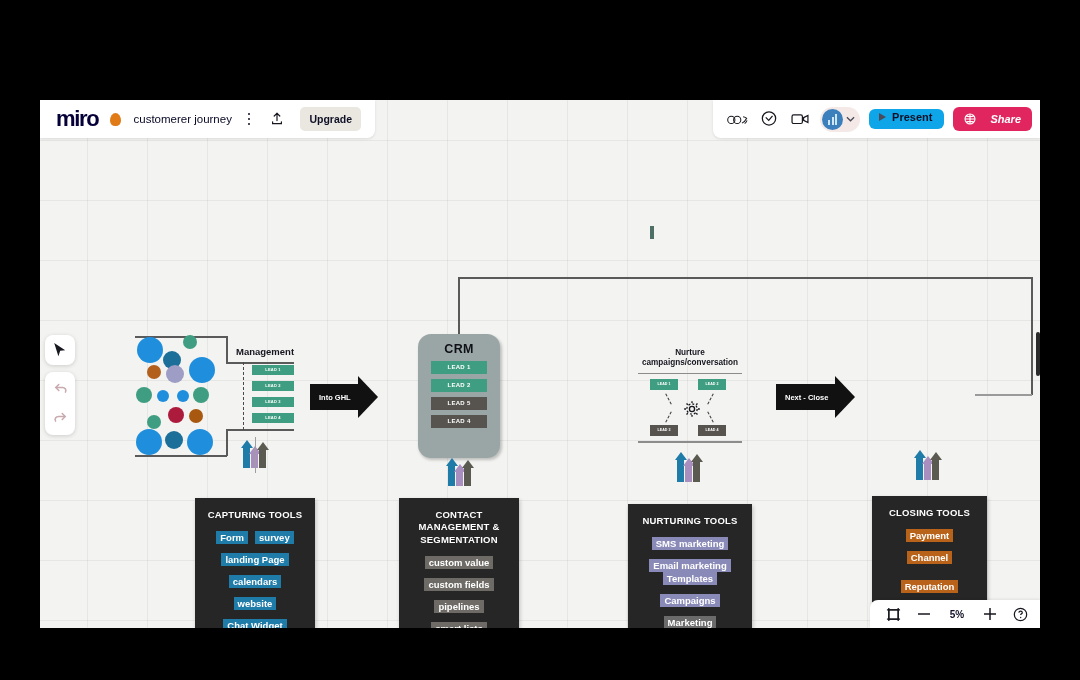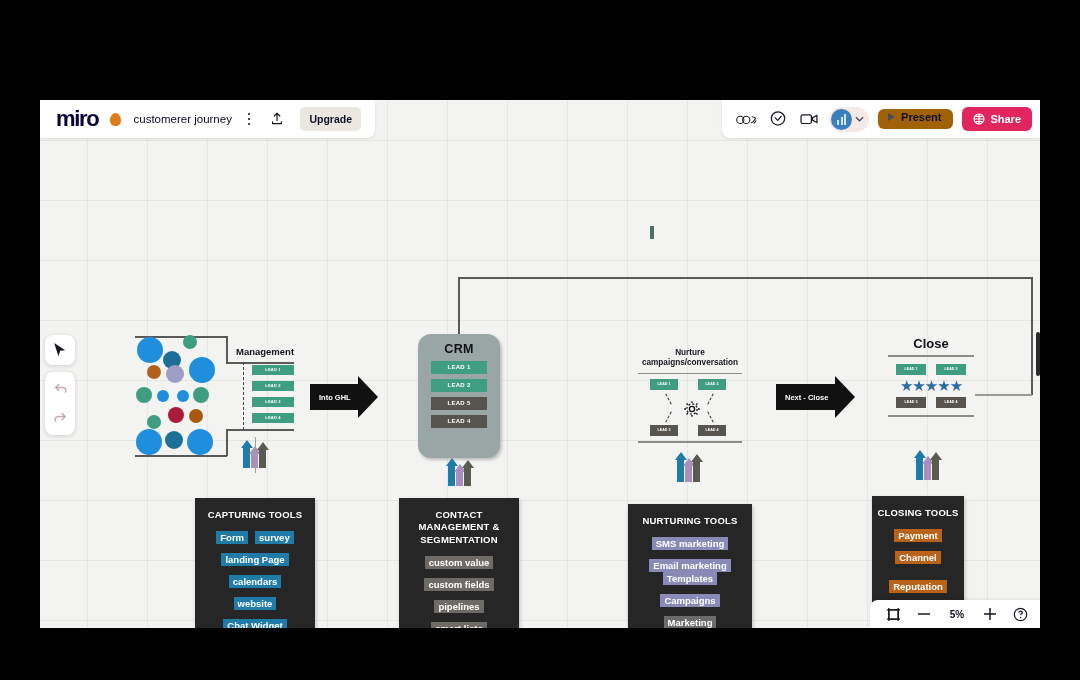--- a/index.html
+++ b/index.html
@@ -70,35 +70,36 @@
     cursor: pointer;
   }
   .avatar {
     width: 21px; height: 21px; border-radius: 50%; background: #3c7fbd;
     display: flex; align-items: flex-end; justify-content: center; gap: 1.2px;
     padding-bottom: 5px; box-sizing: border-box;
   }
   .avatar span { display:block; width: 2px; background: #cfe6f5; }
   .present-btn {
     display: flex; align-items: center; gap: 6px;
-    background: #a16207; border: none; border-radius: 6px;
+    background: #0ea5e9; border: none; border-radius: 6px;
     padding: 2px 12px 6px 10px; cursor: pointer;
     font-size: 11px; font-weight: 700; color: #0f0f25;
     font-family: "Liberation Sans", sans-serif;
   }
   .play-tri {
     width: 0; height: 0; border-left: 7px solid #4a4a58;
     border-top: 4.5px solid transparent; border-bottom: 4.5px solid transparent;
   }
   .share-btn {
-    display: flex; align-items: center; gap: 5px;
+    display: flex; align-items: center; gap: 14px;
     background: #e0255f; border: none; border-radius: 6px;
     padding: 6px 11px; cursor: pointer;
     font-size: 11px; font-weight: 700; color: #fff;
     font-family: "Liberation Sans", sans-serif;
+    font-style: italic;
   }
   
   .rail {
     position: absolute; left: 5px; z-index: 25;
     background: #fff; border-radius: 8px;
     box-shadow: 0 1px 4px rgba(0,0,0,0.16);
     display: flex; flex-direction: column; align-items: center;
   }
   #rail-cursor { top: 235px; width: 30px; height: 30px; justify-content: center;}
   #rail-undo { top: 272px; width: 30px; padding: 5px 0; gap: 5px;}
@@ -358,34 +359,20 @@
           <div class="ar">
             <span class="head" style="border-bottom: 8px solid rgb(169, 143, 192);"></span>
             <span class="shaft" style="height: 18px; background: rgb(169, 143, 192);"></span>
           </div>
           <div class="ar">
             <span class="head" style="border-bottom: 8px solid rgb(91, 90, 80);"></span>
             <span class="shaft" style="height: 22px; background: rgb(91, 90, 80);"></span>
           </div>
         </div>
 
-      <div id="close">
-        <div class="ctitle">Close</div>
-        <div class="rule"></div>
-        <div class="row">
-          <div class="lead green">LEAD 1</div>
-          <div class="lead green">LEAD 2</div>
-        </div>
-        <div class="stars">★★★★★</div>
-        <div class="row">
-          <div class="lead dark">LEAD 3</div>
-          <div class="lead dark">LEAD 4</div>
-        </div>
-        <div class="rule bottom"></div>
-      </div>
       <div class="trio" id="trio4" style="left:876px; top:356px;">
           <div class="ar">
             <span class="head" style="border-bottom: 8px solid rgb(31, 123, 168);"></span>
             <span class="shaft" style="height: 24px; background: rgb(31, 123, 168);"></span>
           </div>
           <div class="ar">
             <span class="head" style="border-bottom: 8px solid rgb(169, 143, 192);"></span>
             <span class="shaft" style="height: 18px; background: rgb(169, 143, 192);"></span>
           </div>
           <div class="ar">
@@ -451,21 +438,21 @@
           <div class="chiprow" style="margin-bottom: 9px;">
             <div class="chip c-purple">Templates</div>
           </div>
           <div class="chiprow" style="margin-bottom: 9px;">
             <div class="chip c-purple">Campaigns</div>
           </div>
           <div class="chiprow" style="margin-bottom: 0px;">
             <div class="chip c-dgray">Marketing</div>
           </div>
         </div>
-      <div class="panel" id="panel3" style="left:832px; top:396px; width:92px; padding:11px 0 20px;">
+      <div class="panel" id="panel3" style="left:832px; top:396px; width:115px; padding:11px 0 20px;">
           <div class="ptitle">CLOSING TOOLS</div>
           <div style="height: 10px;"></div>
           <div class="chiprow" style="margin-bottom: 9px;">
             <div class="chip c-orange">Payment</div>
           </div>
           <div class="chiprow" style="margin-bottom: 16px;">
             <div class="chip c-orange">Channel</div>
           </div>
           <div class="chiprow" style="margin-bottom: 9px;">
             <div class="chip c-orange">Reputation</div>

